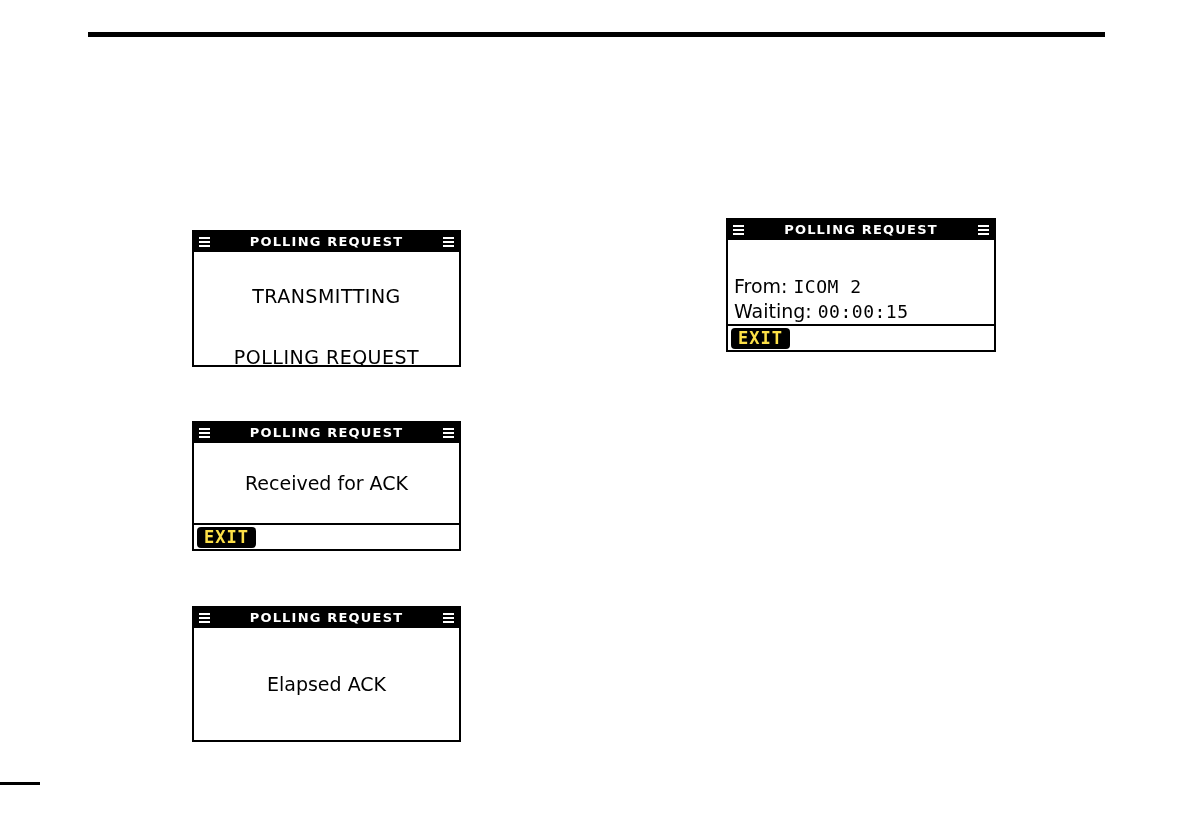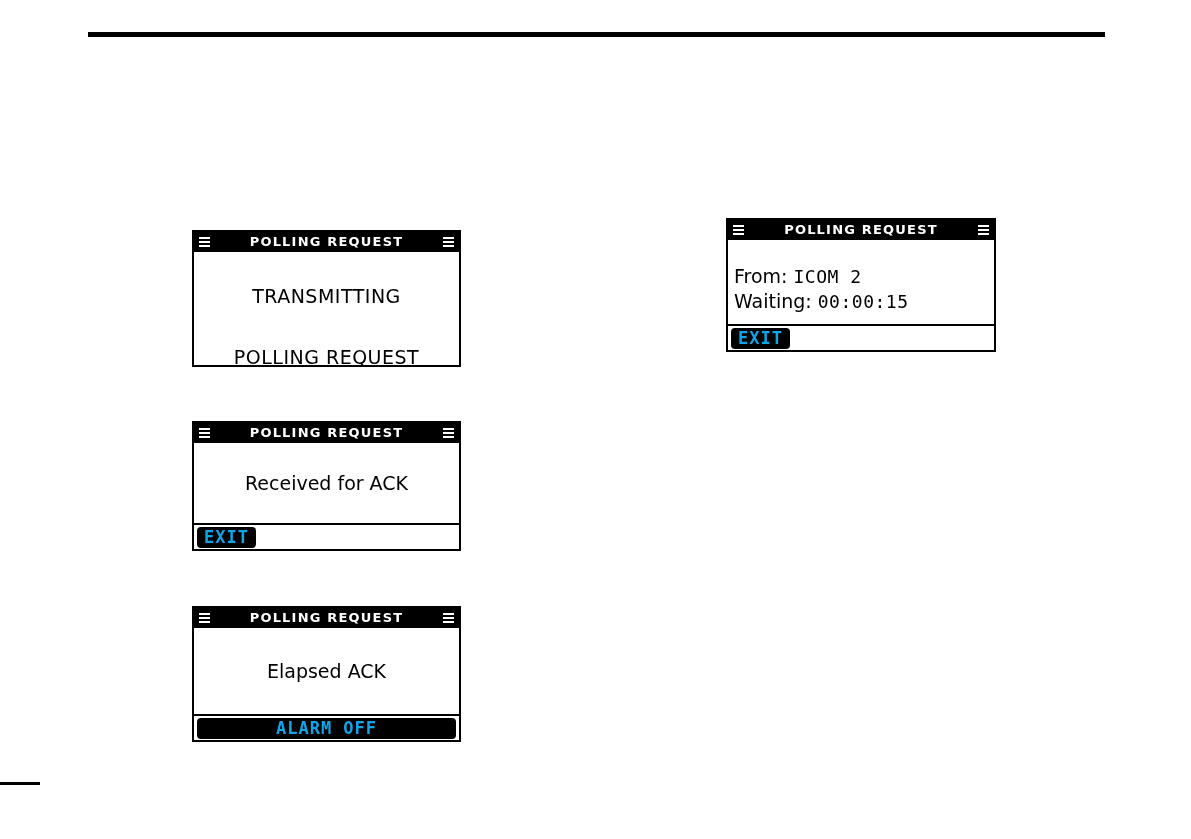--- a/index.html
+++ b/index.html
@@ -90,21 +90,21 @@
     flex-direction: column;
     overflow: hidden;
   }
   .lcd-body.center {
     align-items: center;
     justify-content: center;
   }
   .lcd-body.bottom-left {
     align-items: flex-start;
     justify-content: flex-end;
-    padding: 0 0 10px 6px;
+    padding: 0 0 0 6px;
     box-sizing: border-box;
   }
   .lcd-line {
     font-size: 19px;
     color: #000000;
     line-height: 25px;
     white-space: nowrap;
     text-align: center;
   }
   .lcd-line.upper {
@@ -129,21 +129,21 @@
     height: 26px;
     border-top: 2px solid #000000;
     background: #ffffff;
     display: flex;
     align-items: center;
     padding: 0 3px;
     box-sizing: border-box;
   }
   .softkey {
     background: #000000;
-    color: #0ea5e9;
+    color: #fde047;
     font-family: "DejaVu Sans Mono", monospace;
     font-size: 17px;
     font-weight: bold;
     letter-spacing: 1px;
     border-radius: 4px;
     display: flex;
     align-items: center;
     justify-content: center;
     height: 21px;
     box-sizing: border-box;
@@ -218,23 +218,20 @@
       </span>
     <span class="lcd-title">POLLING REQUEST</span>
     <span class="hamburger-icon">
         <i></i>
         <i></i>
         <i></i>
       </span>
   </div>
   <div class="lcd-body center">
     <div class="lcd-line">Elapsed ACK</div>
-  </div>
-  <div class="lcd-softbar">
-    <div class="softkey wide">ALARM OFF</div>
   </div>
 </div>
 
 <div class="lcd" id="panel-from-icom">
   <div class="lcd-titlebar">
     <span class="hamburger-icon">
         <i></i>
         <i></i>
         <i></i>
       </span>

